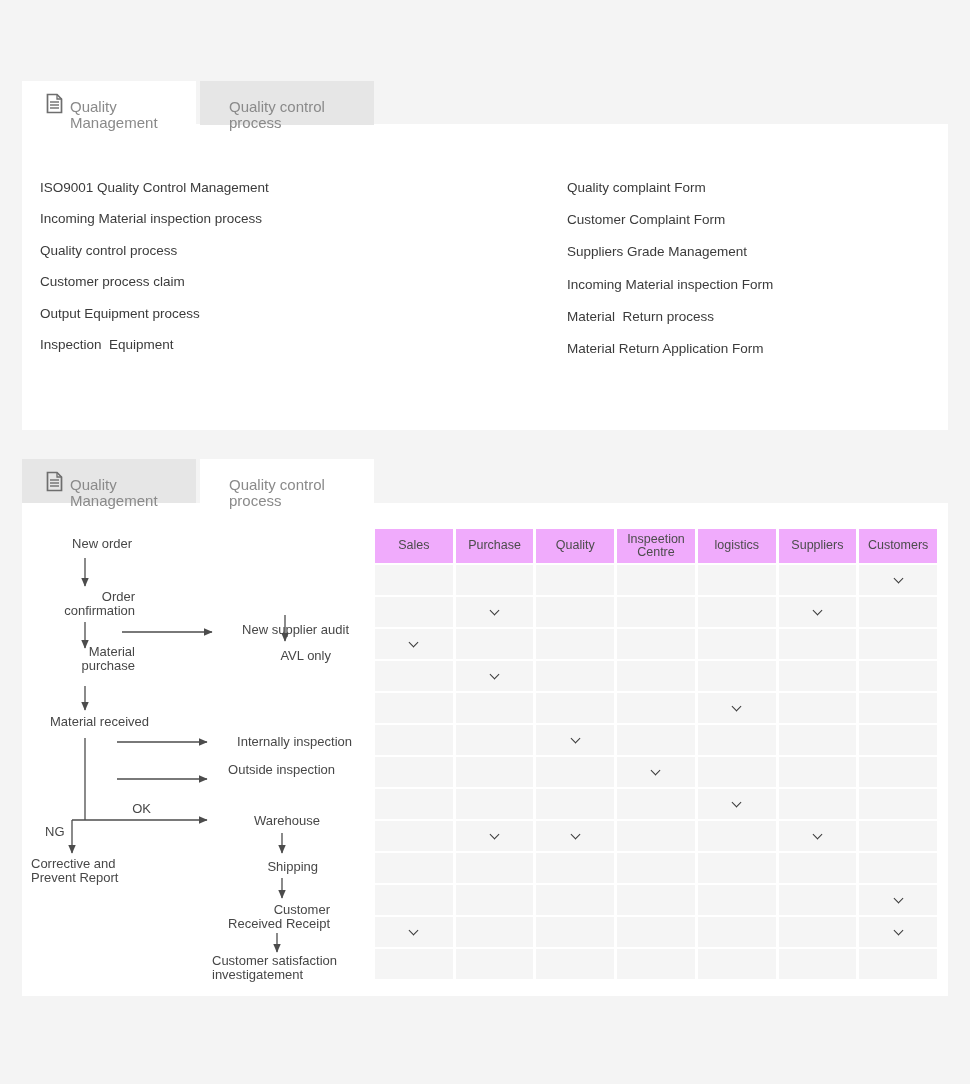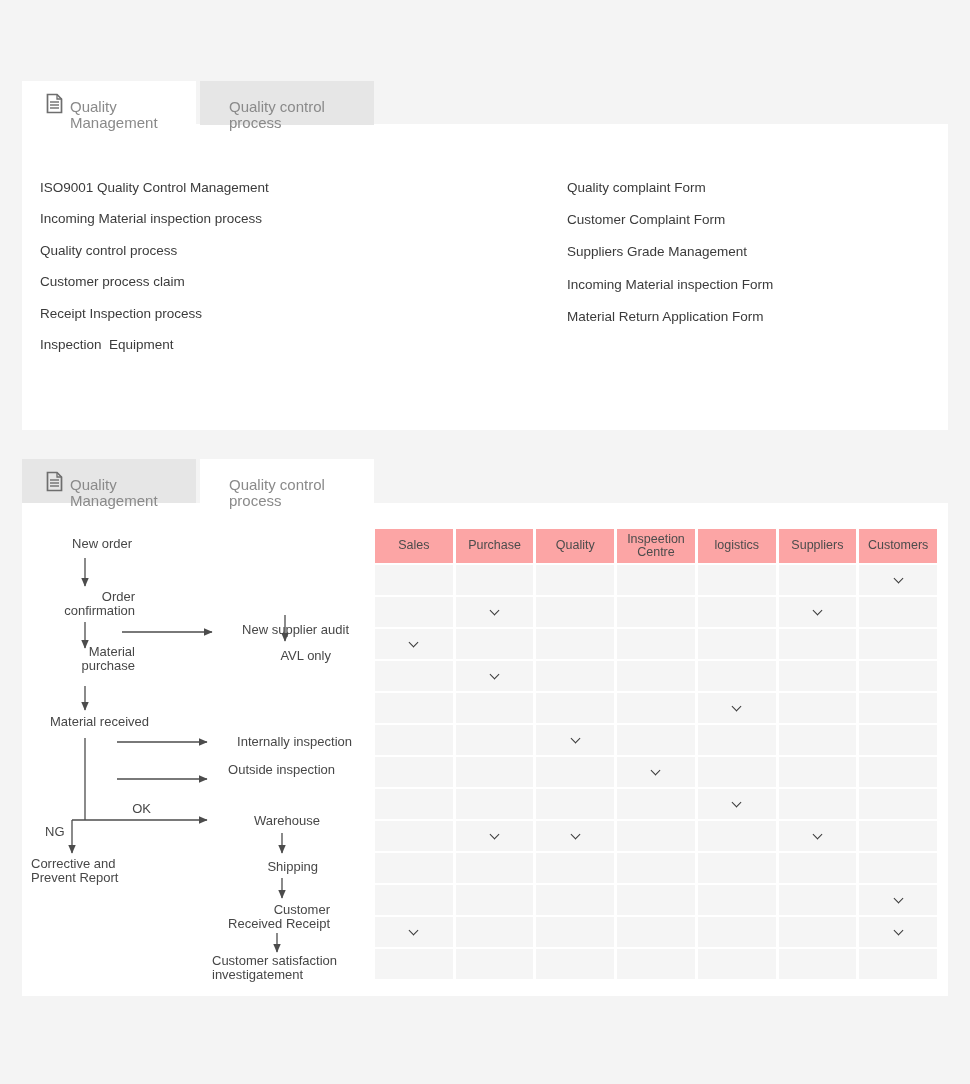--- a/index.html
+++ b/index.html
@@ -48,21 +48,21 @@
   
   #matrix {
     position:absolute; left:353px; top:26px; width:562px;
     display:grid;
     grid-template-columns:repeat(7, 1fr);
     grid-template-rows:34px;
     grid-auto-rows:30px;
     column-gap:3px; row-gap:2px;
   }
   #matrix .th {
-    background:#fca5a5; color:#4c4c4c; font-size:12.5px; line-height:13.5px;
+    background:#f0abfc; color:#4c4c4c; font-size:12.5px; line-height:13.5px;
     display:flex; align-items:center; justify-content:center; text-align:center;
     padding:0 2px;
   }
   #matrix .td {
     background:#f5f5f5;
     display:flex; align-items:center; justify-content:center;
   }
   .check {
     width:7px; height:7px; display:block;
     border-right:1.7px solid #3a3a3a;
@@ -93,28 +93,29 @@
     <span class="tlabel">Quality control process</span>
   </div>
 </div>
 
 <div class="panel" id="panel-top">
   <div class="doc-list" id="doc-list-left">
     <div class="link-item">ISO9001 Quality Control Management</div>
     <div class="link-item">Incoming Material inspection process</div>
     <div class="link-item">Quality control process</div>
     <div class="link-item">Customer process claim</div>
-    <div class="link-item">Receipt Inspection process</div>
+    <div class="link-item">Output Equipment process</div>
     <div class="link-item">Inspection  Equipment</div>
   </div>
   <div class="doc-list" id="doc-list-right">
     <div class="link-item">Quality complaint Form</div>
     <div class="link-item">Customer Complaint Form</div>
     <div class="link-item">Suppliers Grade Management</div>
     <div class="link-item">Incoming Material inspection Form</div>
+    <div class="link-item">Material  Return process</div>
     <div class="link-item">Material Return Application Form</div>
   </div>
 </div>
 
 <div class="tabs" style="top:459px;">
   <div class="tab inactive">
     <span class="ticon">
       <svg width="17" height="21" viewBox="0 0 17 21">
         <path d="M1.5 1.5 h9.5 l4.5 4.5 v13.5 h-14 z" fill="none" stroke="#6e6e6e" stroke-width="1.7"></path>
         <path d="M11 1.5 v4.5 h4.5" fill="none" stroke="#6e6e6e" stroke-width="1.3"></path>

